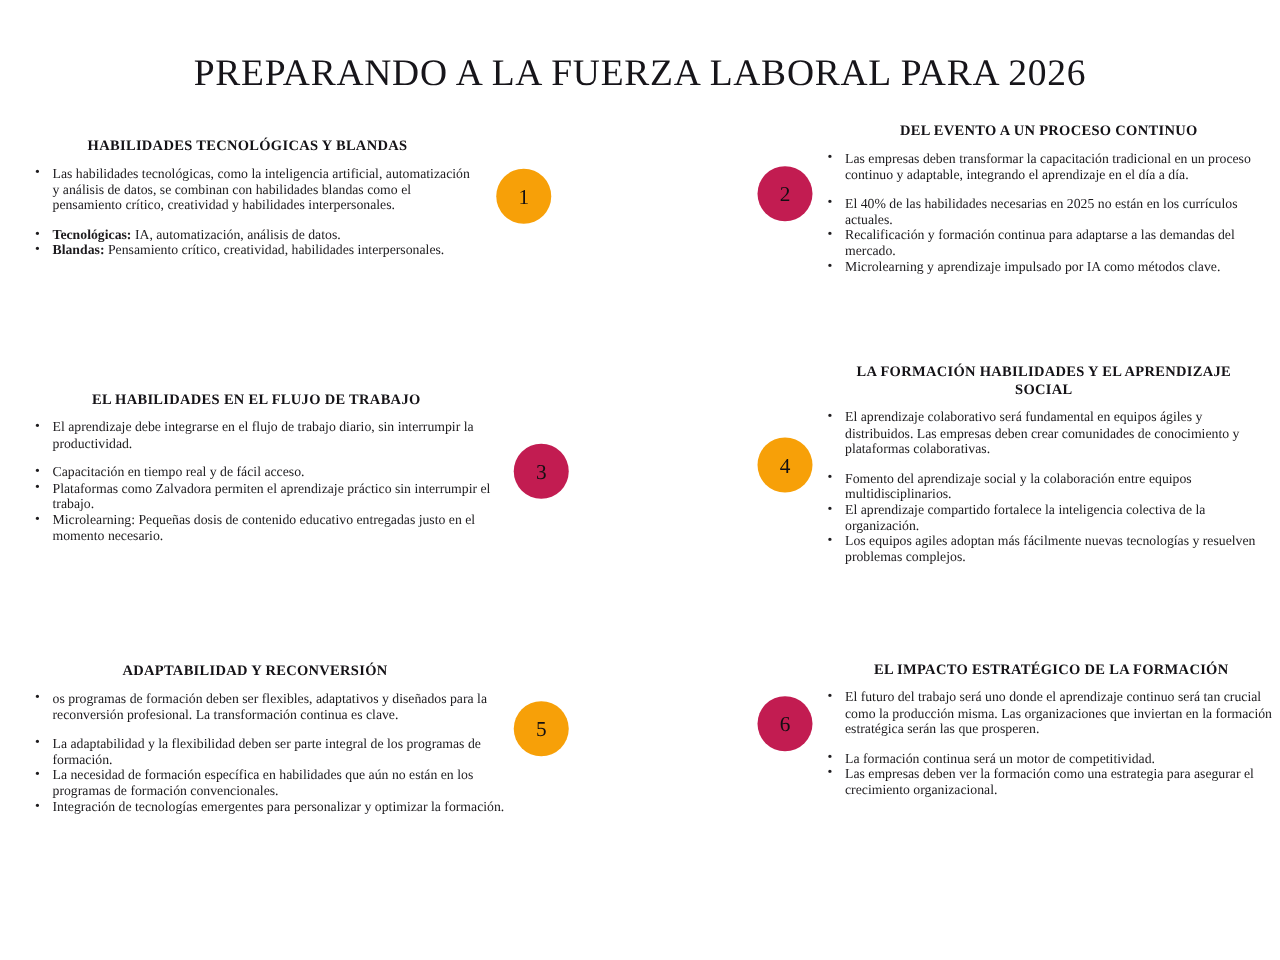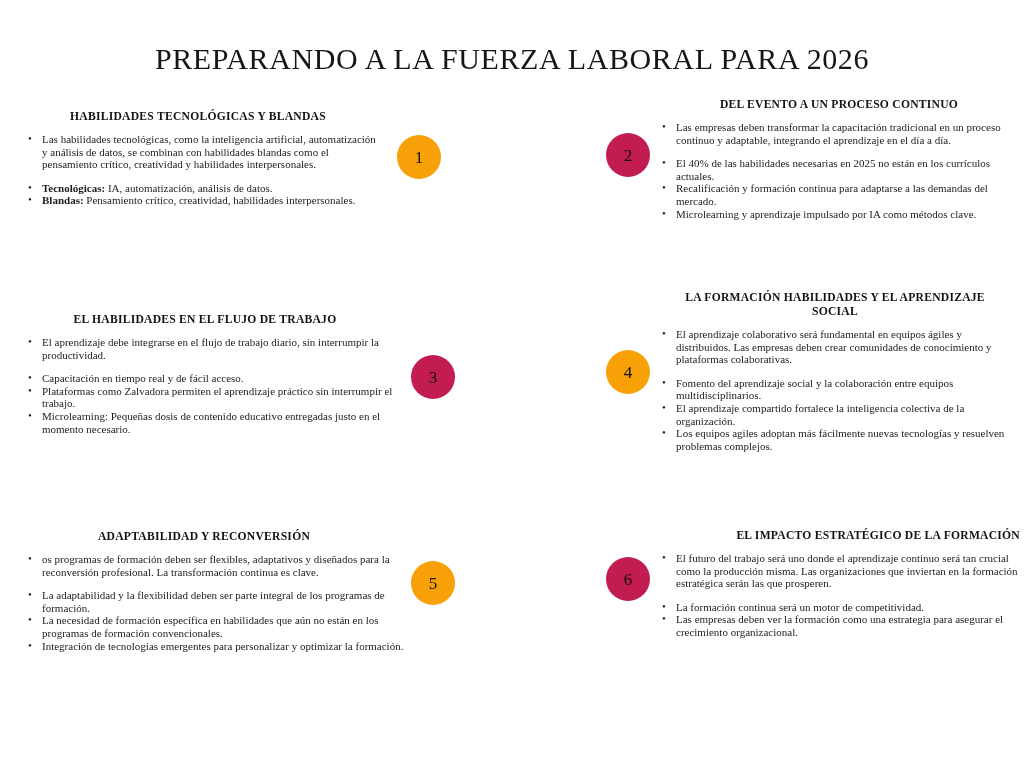--- a/index.html
+++ b/index.html
@@ -94,21 +94,21 @@
   #sec-1 { left: 26px;  top: 110px; width: 352px; }
   #sec-2 { left: 660px; top: 98px;  width: 364px; }
   #sec-3 { left: 26px;  top: 313px; width: 376px; }
   #sec-4 { left: 660px; top: 291px; width: 348px; }
   #sec-5 { left: 26px;  top: 530px; width: 382px; }
   #sec-6 { left: 660px; top: 529px; width: 364px; }
 
   
   #sec-2 .sec-heading { width: 334px; margin-left: 12px; }
   #sec-4 .sec-heading { width: 330px; margin-left: 10px; }
-  #sec-6 .sec-heading { width: 358px; margin-left: 2px; text-align: right; }
+  #sec-6 .sec-heading { width: 358px; margin-left: 2px; }
   #sec-1 .sec-heading { width: 344px; }
   #sec-3 .sec-heading { width: 358px; }
   #sec-5 .sec-heading { width: 356px; }
 
   #circle-1 { left: 397px; top: 135px; }
   #circle-2 { left: 606px; top: 133px; }
   #circle-3 { left: 411px; top: 355px; }
   #circle-4 { left: 606px; top: 350px; }
   #circle-5 { left: 411px; top: 561px; }
   #circle-6 { left: 606px; top: 557px; }

